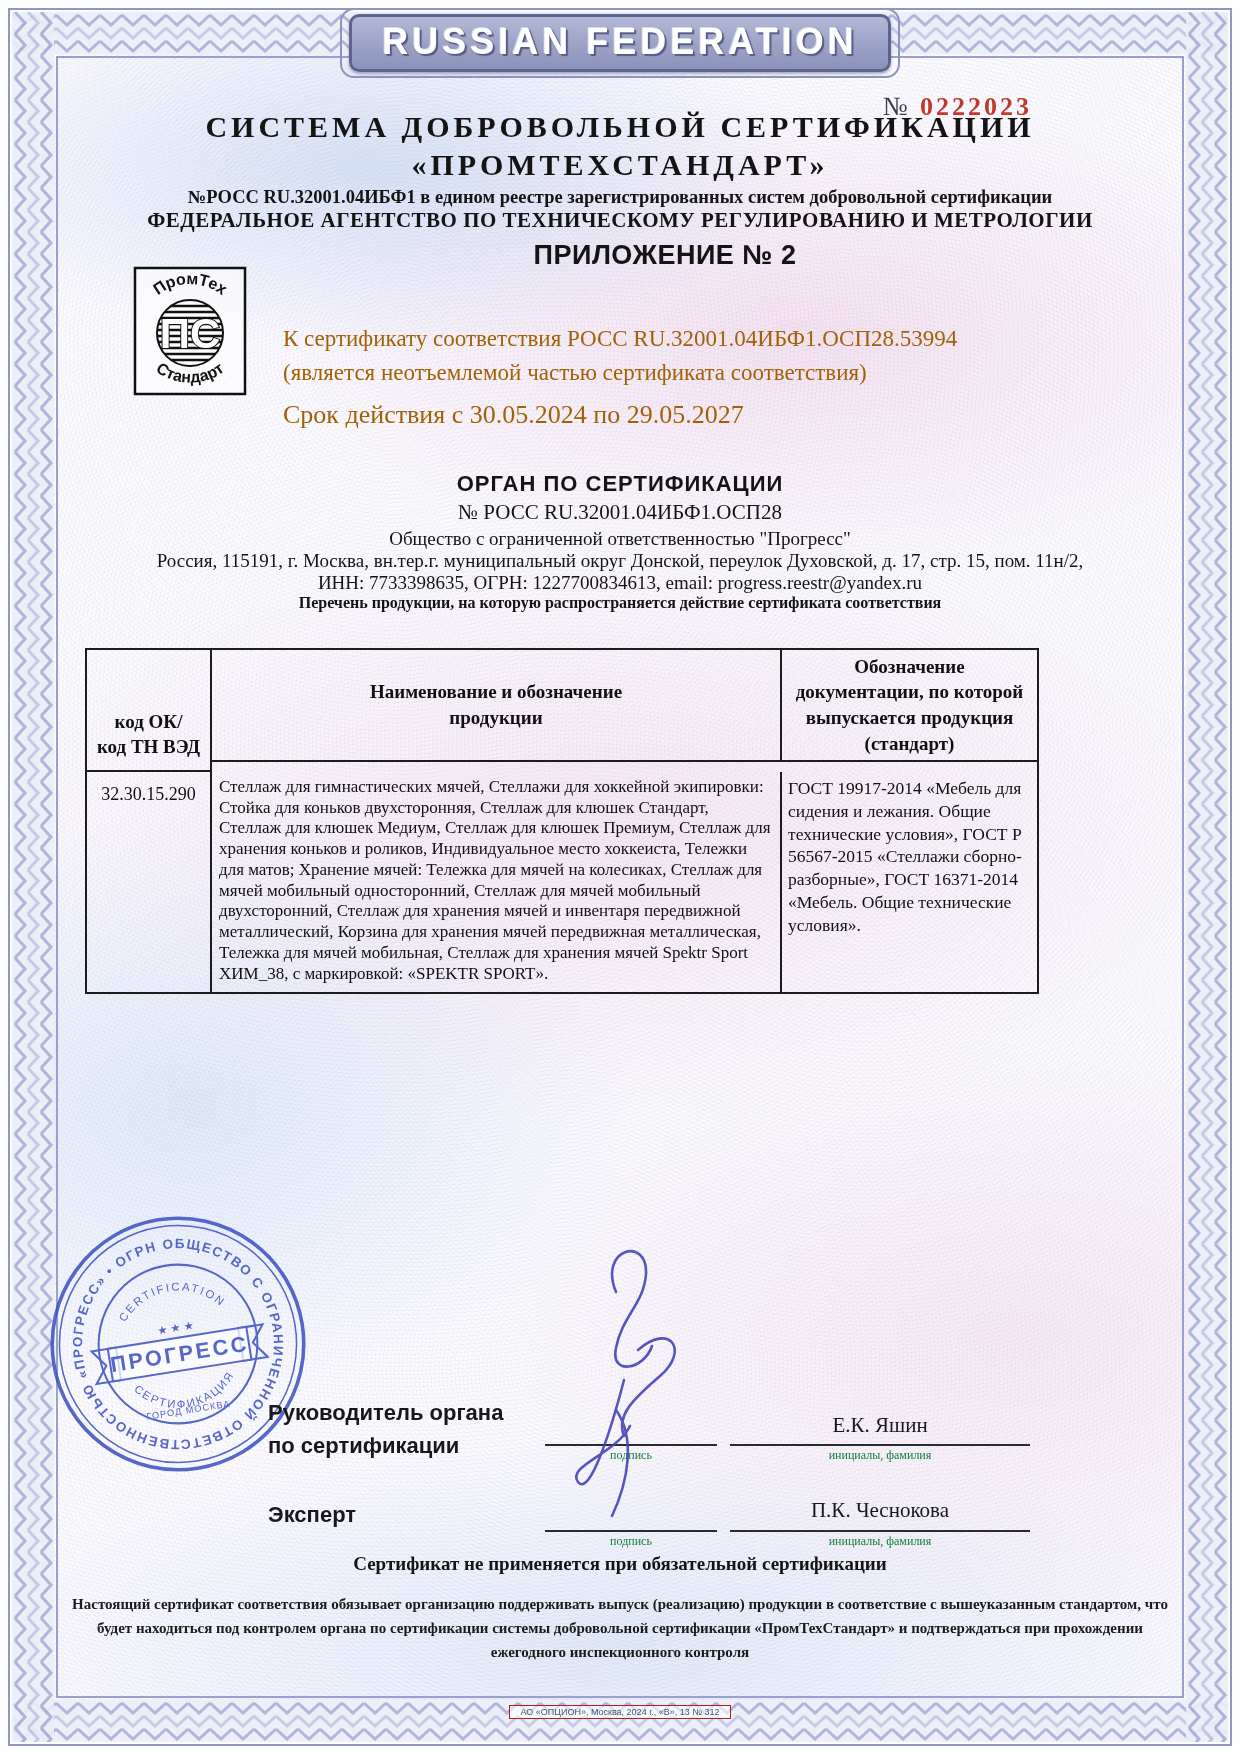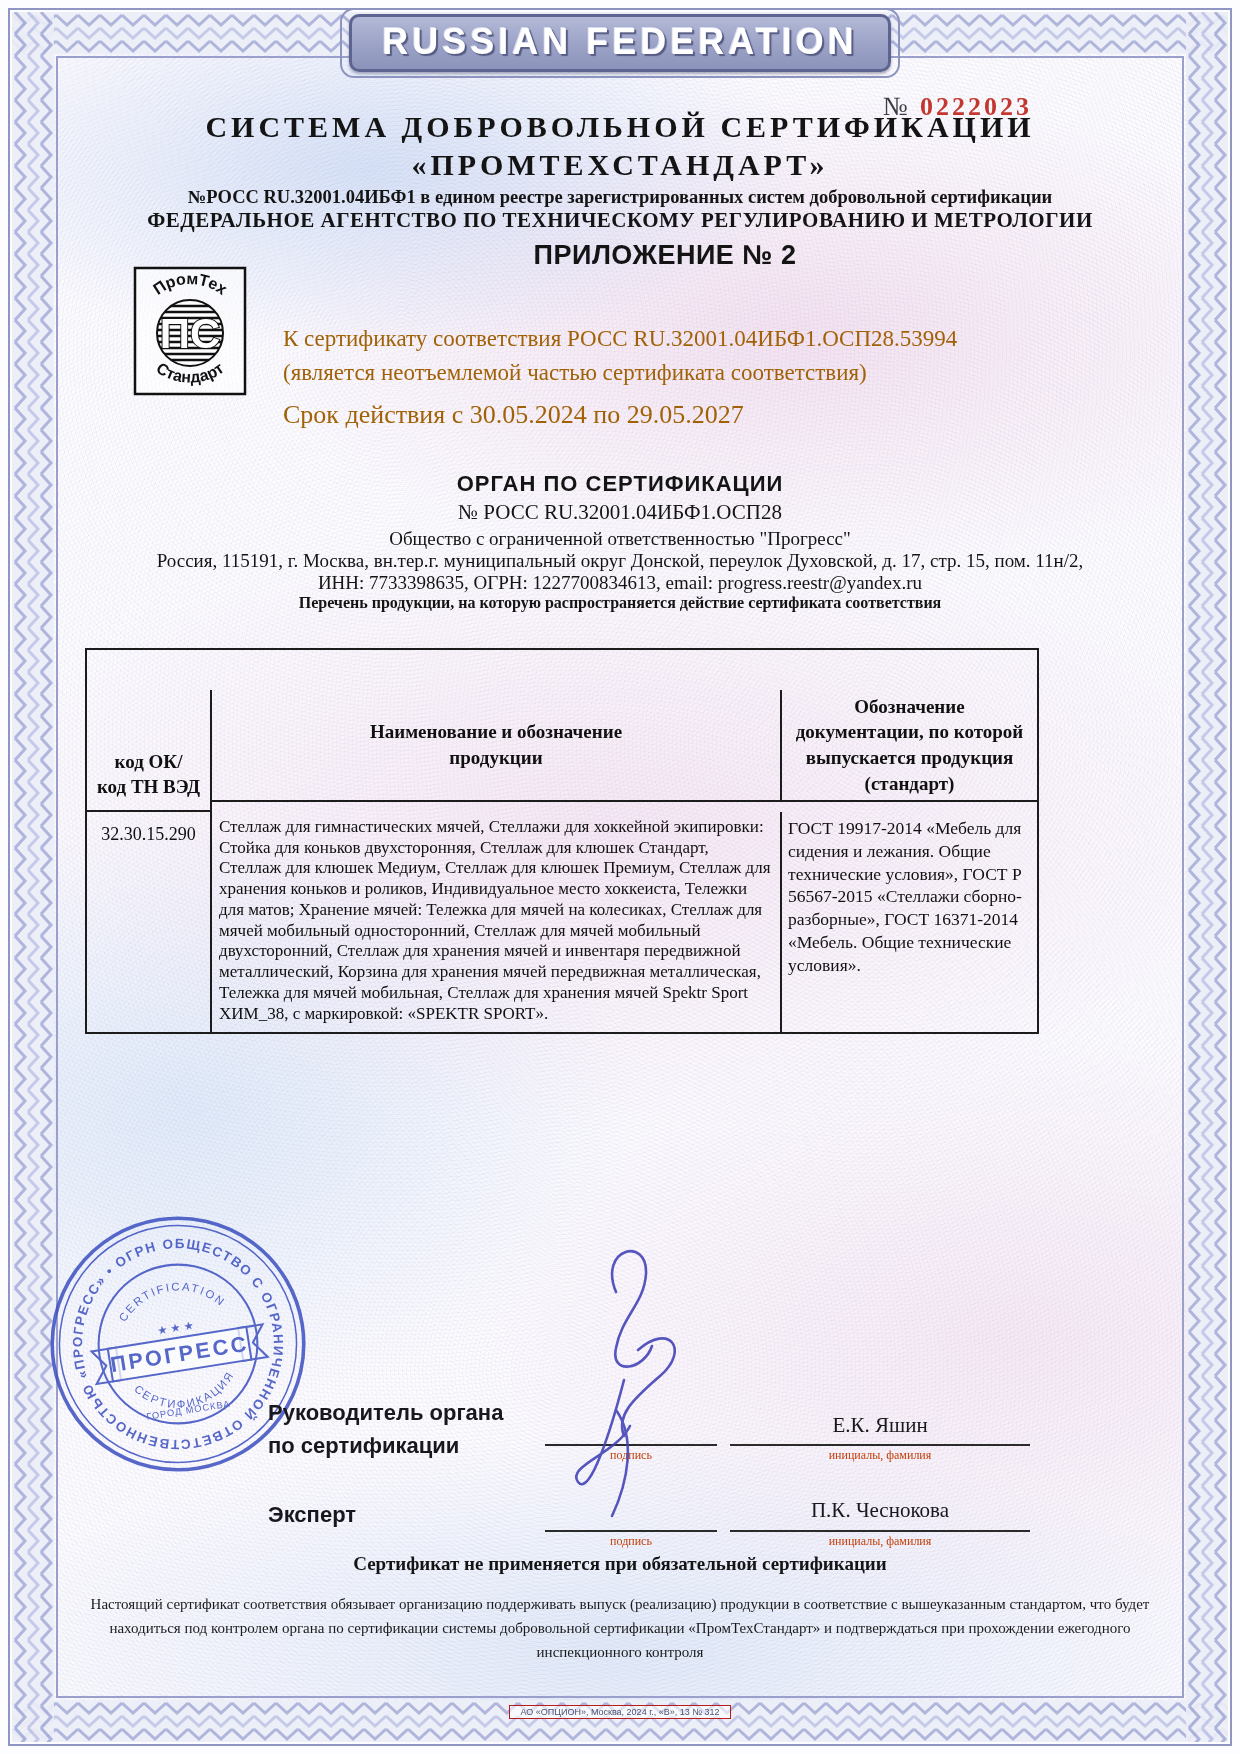--- a/index.html
+++ b/index.html
@@ -63,49 +63,49 @@
   .org-address{top:550px;font-size:19px;}
   .org-contacts{top:572px;font-size:19px;}
   .products-heading{top:594px;font-size:16px;font-weight:bold;}
 
   
   .ptable{position:absolute;left:85px;top:648px;width:950px;display:grid;
     grid-template-columns:125px 570px 255px;border:2px solid #1c1c1c;background:rgba(255,255,255,.0);}
   .ptable .cell{border-right:2px solid #1c1c1c;color:#101010;}
   .ptable .cell:nth-child(3n){border-right:none;}
   .ptable .hdr{border-bottom:2px solid #1c1c1c;height:110px;display:flex;align-items:center;justify-content:center;
-    text-align:center;font-weight:bold;font-size:19px;line-height:1.35;padding:0 8px;white-space:pre-line;margin-top:40px;}
+    text-align:center;font-weight:bold;font-size:19px;line-height:1.35;padding:0 8px;white-space:pre-line;}
   .ptable .hdr.h1{align-items:flex-end;padding-bottom:10px;}
   .cell-code{font-size:18px;text-align:center;padding-top:12px;}
   .cell-name{font-size:17px;line-height:1.22;padding:5px 7px 8px;text-align:left;}
   .cell-docs{font-size:17.5px;line-height:1.3;padding:5px 6px 8px;text-align:left;}
 
   
   .sig-role{position:absolute;left:268px;font-family:"Liberation Sans",sans-serif;font-weight:bold;
     font-size:22px;line-height:1.5;color:#17171d;white-space:pre-line;}
   .role1{top:1396px;}
   .role2{top:1498px;}
   .sig-line{position:absolute;border-top:2px solid #2b2b2b;height:0;}
   .line-s1{left:545px;top:1444px;width:172px;}
   .line-n1{left:730px;top:1444px;width:300px;}
   .line-s2{left:545px;top:1530px;width:172px;}
   .line-n2{left:730px;top:1530px;width:300px;}
-  .sig-label{position:absolute;font-size:12px;color:#c2410c;text-align:center;}
+  .sig-label{position:absolute;font-size:12px;color:#15803d;text-align:center;}
   .lab-s1{left:545px;top:1448px;width:172px;}
   .lab-n1{left:730px;top:1448px;width:300px;}
   .lab-s2{left:545px;top:1534px;width:172px;}
   .lab-n2{left:730px;top:1534px;width:300px;}
   .sig-name{position:absolute;left:730px;width:300px;text-align:center;font-size:21px;color:#17171c;}
   .name1{top:1413px;}
   .name2{top:1498px;}
   .scribble{position:absolute;left:520px;top:1230px;}
 
   .no-mandatory{top:1553px;font-size:19px;font-weight:bold;}
   .note{position:absolute;left:70px;top:1592px;width:1100px;text-align:center;font-size:15px;
-    font-weight:normal;line-height:1.6;color:#1b1b1b;}
+    font-weight:bold;line-height:1.6;color:#1b1b1b;}
   .print-info{position:absolute;left:0;top:1701px;width:100%;text-align:center;}
   .print-info span{display:inline-block;font-family:"Liberation Sans",sans-serif;font-size:9px;color:#4d5270;
     border:1px solid #b91c1c;padding:1px 10px;background:rgba(255,255,255,.6);}
 
   .stamp{position:absolute;left:44px;top:1210px;transform:rotate(-9deg);opacity:.85;}
 </style>
 </head>
 <body>
 
 <div class="page">

